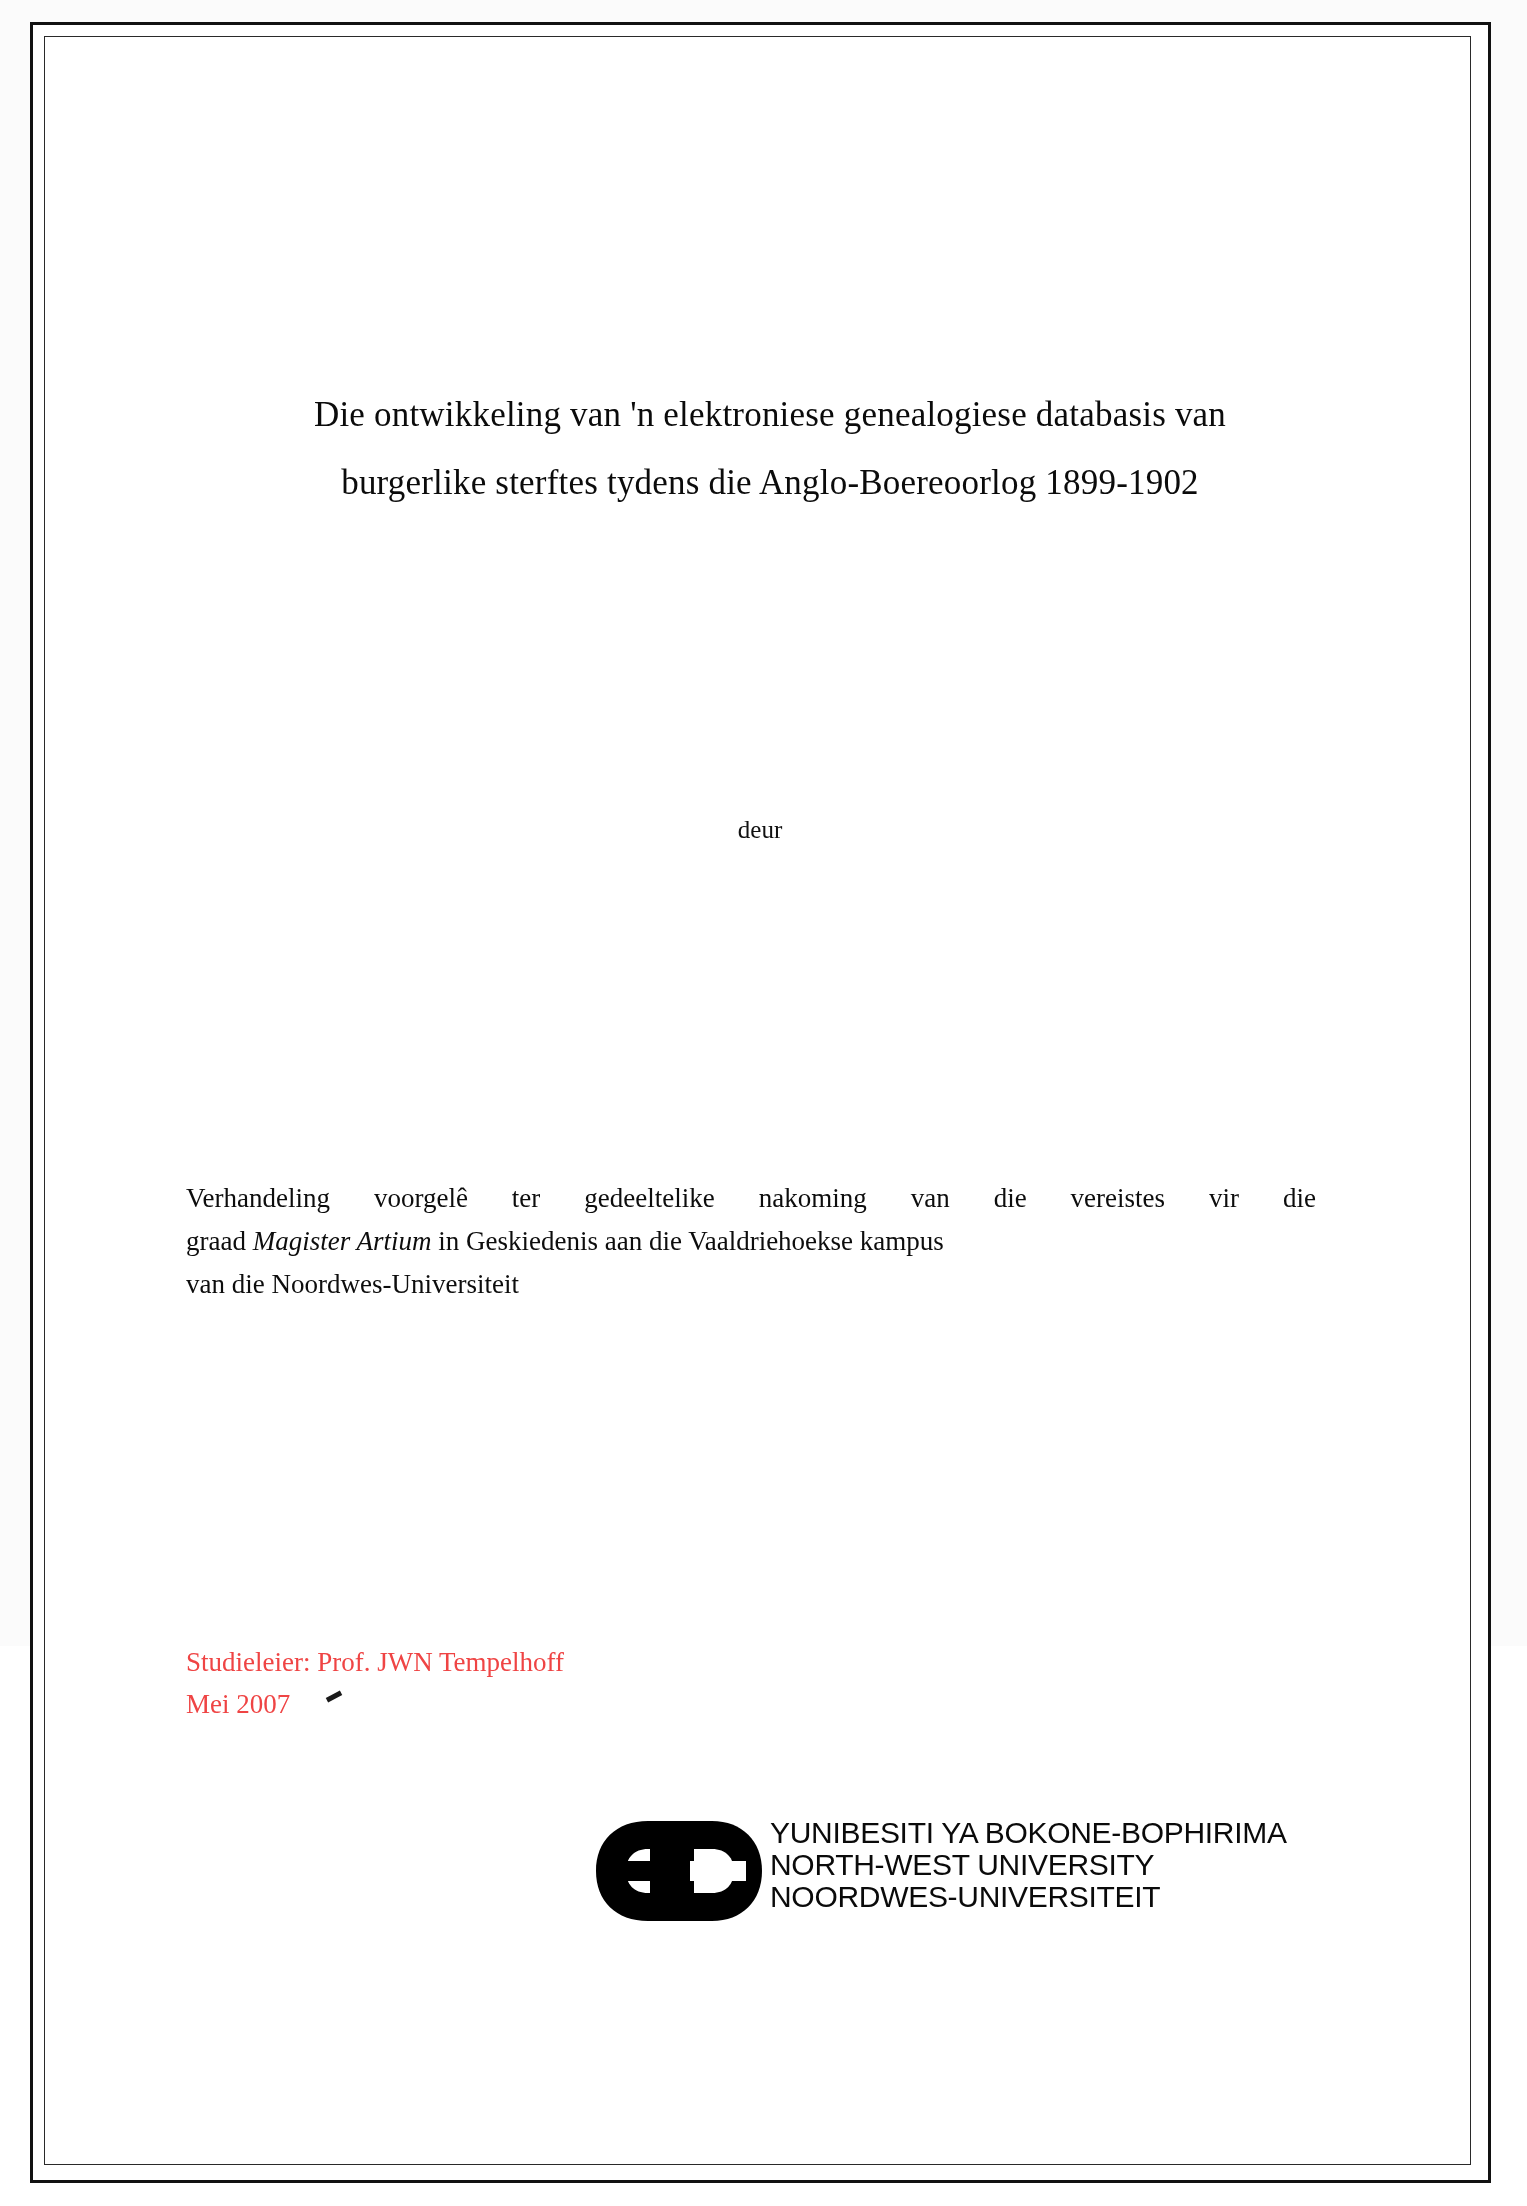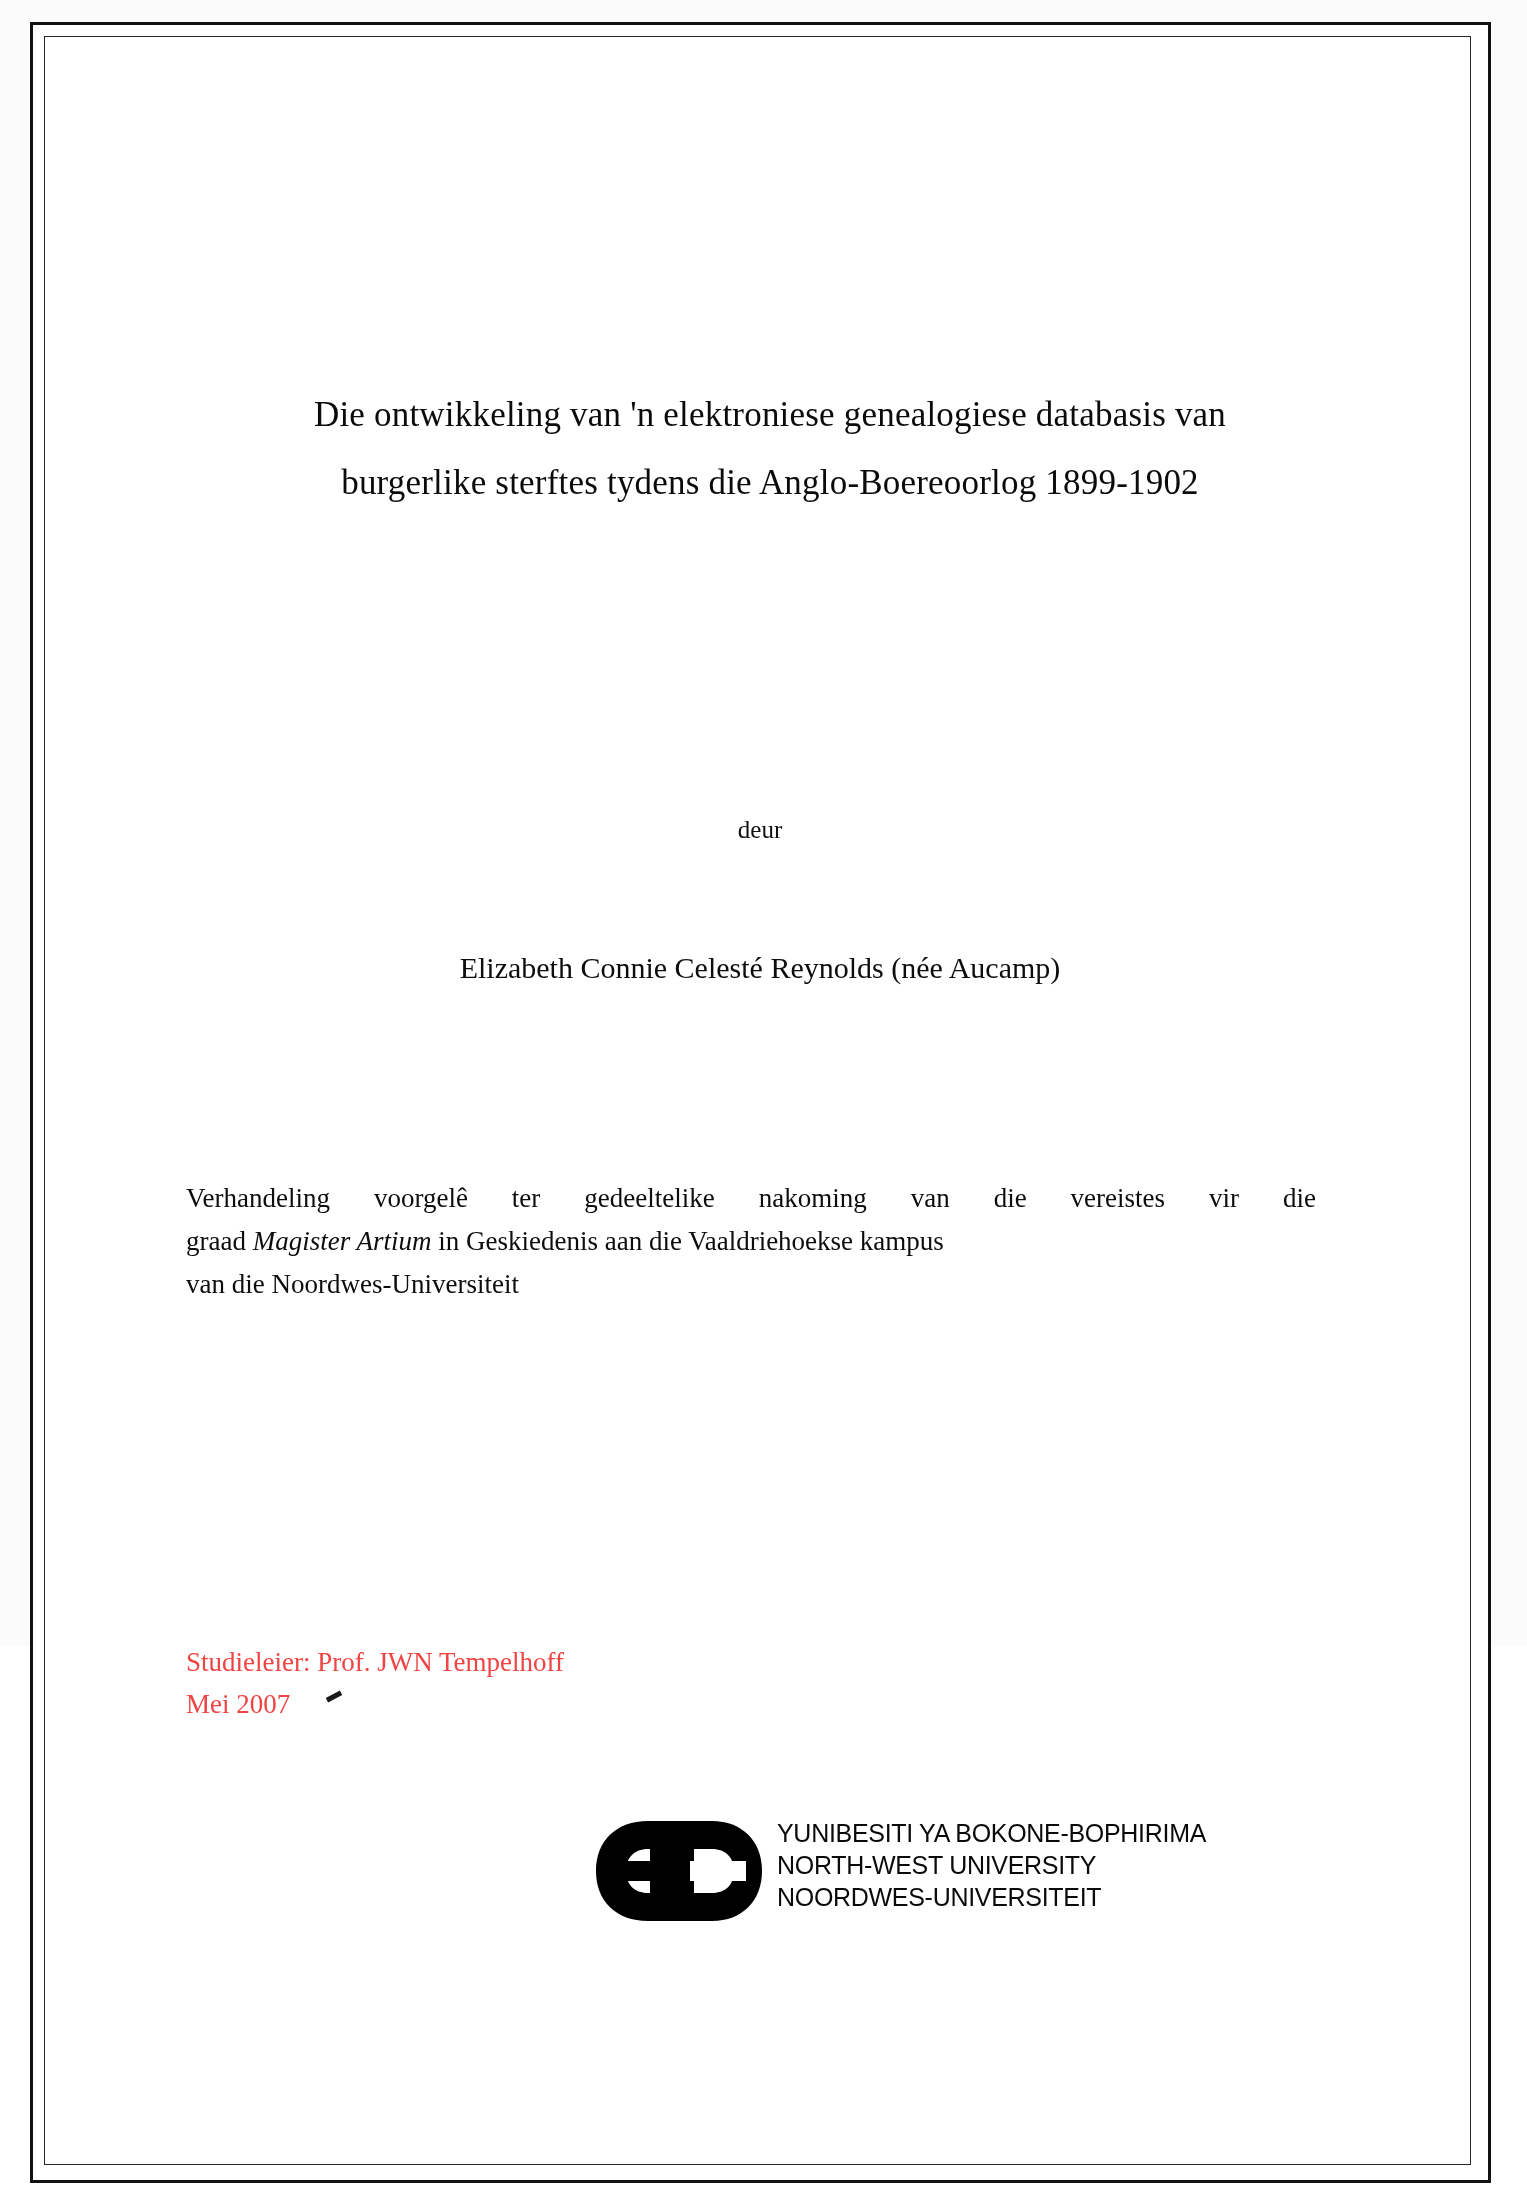--- a/index.html
+++ b/index.html
@@ -128,24 +128,24 @@
   }
   .logo-mark {
     position: absolute;
     left: 0;
     top: 4px;
     width: 190px;
     height: 112px;
   }
   .logo-text {
     position: absolute;
-    left: 187px;
+    left: 180px;
     top: 6px;
     font-family: "Liberation Sans", sans-serif;
-    font-size: 25px;
+    font-size: 30px;
     line-height: 32px;
     letter-spacing: -0.3px;
     color: #0a0a0a;
     white-space: nowrap;
   }
 
   
   .speck {
     position: absolute;
     background: #1a1a1a;
@@ -160,21 +160,20 @@
 
   <div class="content">
 
     <div class="title-block">
       <div class="title-line">Die ontwikkeling van 'n elektroniese genealogiese databasis van</div>
       <div class="title-line">burgerlike sterftes tydens die Anglo-Boereoorlog 1899-1902</div>
     </div>
 
     <div class="deur">deur</div>
 
-    <div class="author">Elizabeth Connie Celesté Reynolds (née Aucamp)</div>
 
     <div class="statement">
       <div class="just">Verhandeling voorgelê ter gedeeltelike nakoming van die vereistes vir die</div>
       <div class="normal"><span>graad </span><em>Magister Artium</em><span> in Geskiedenis aan die Vaaldriehoekse kampus</span></div>
       <div class="normal">van die Noordwes-Universiteit</div>
     </div>
 
     <div class="supervisor-block">
       <div>Studieleier: Prof. JWN Tempelhoff</div>
       <div>Mei 2007</div>

